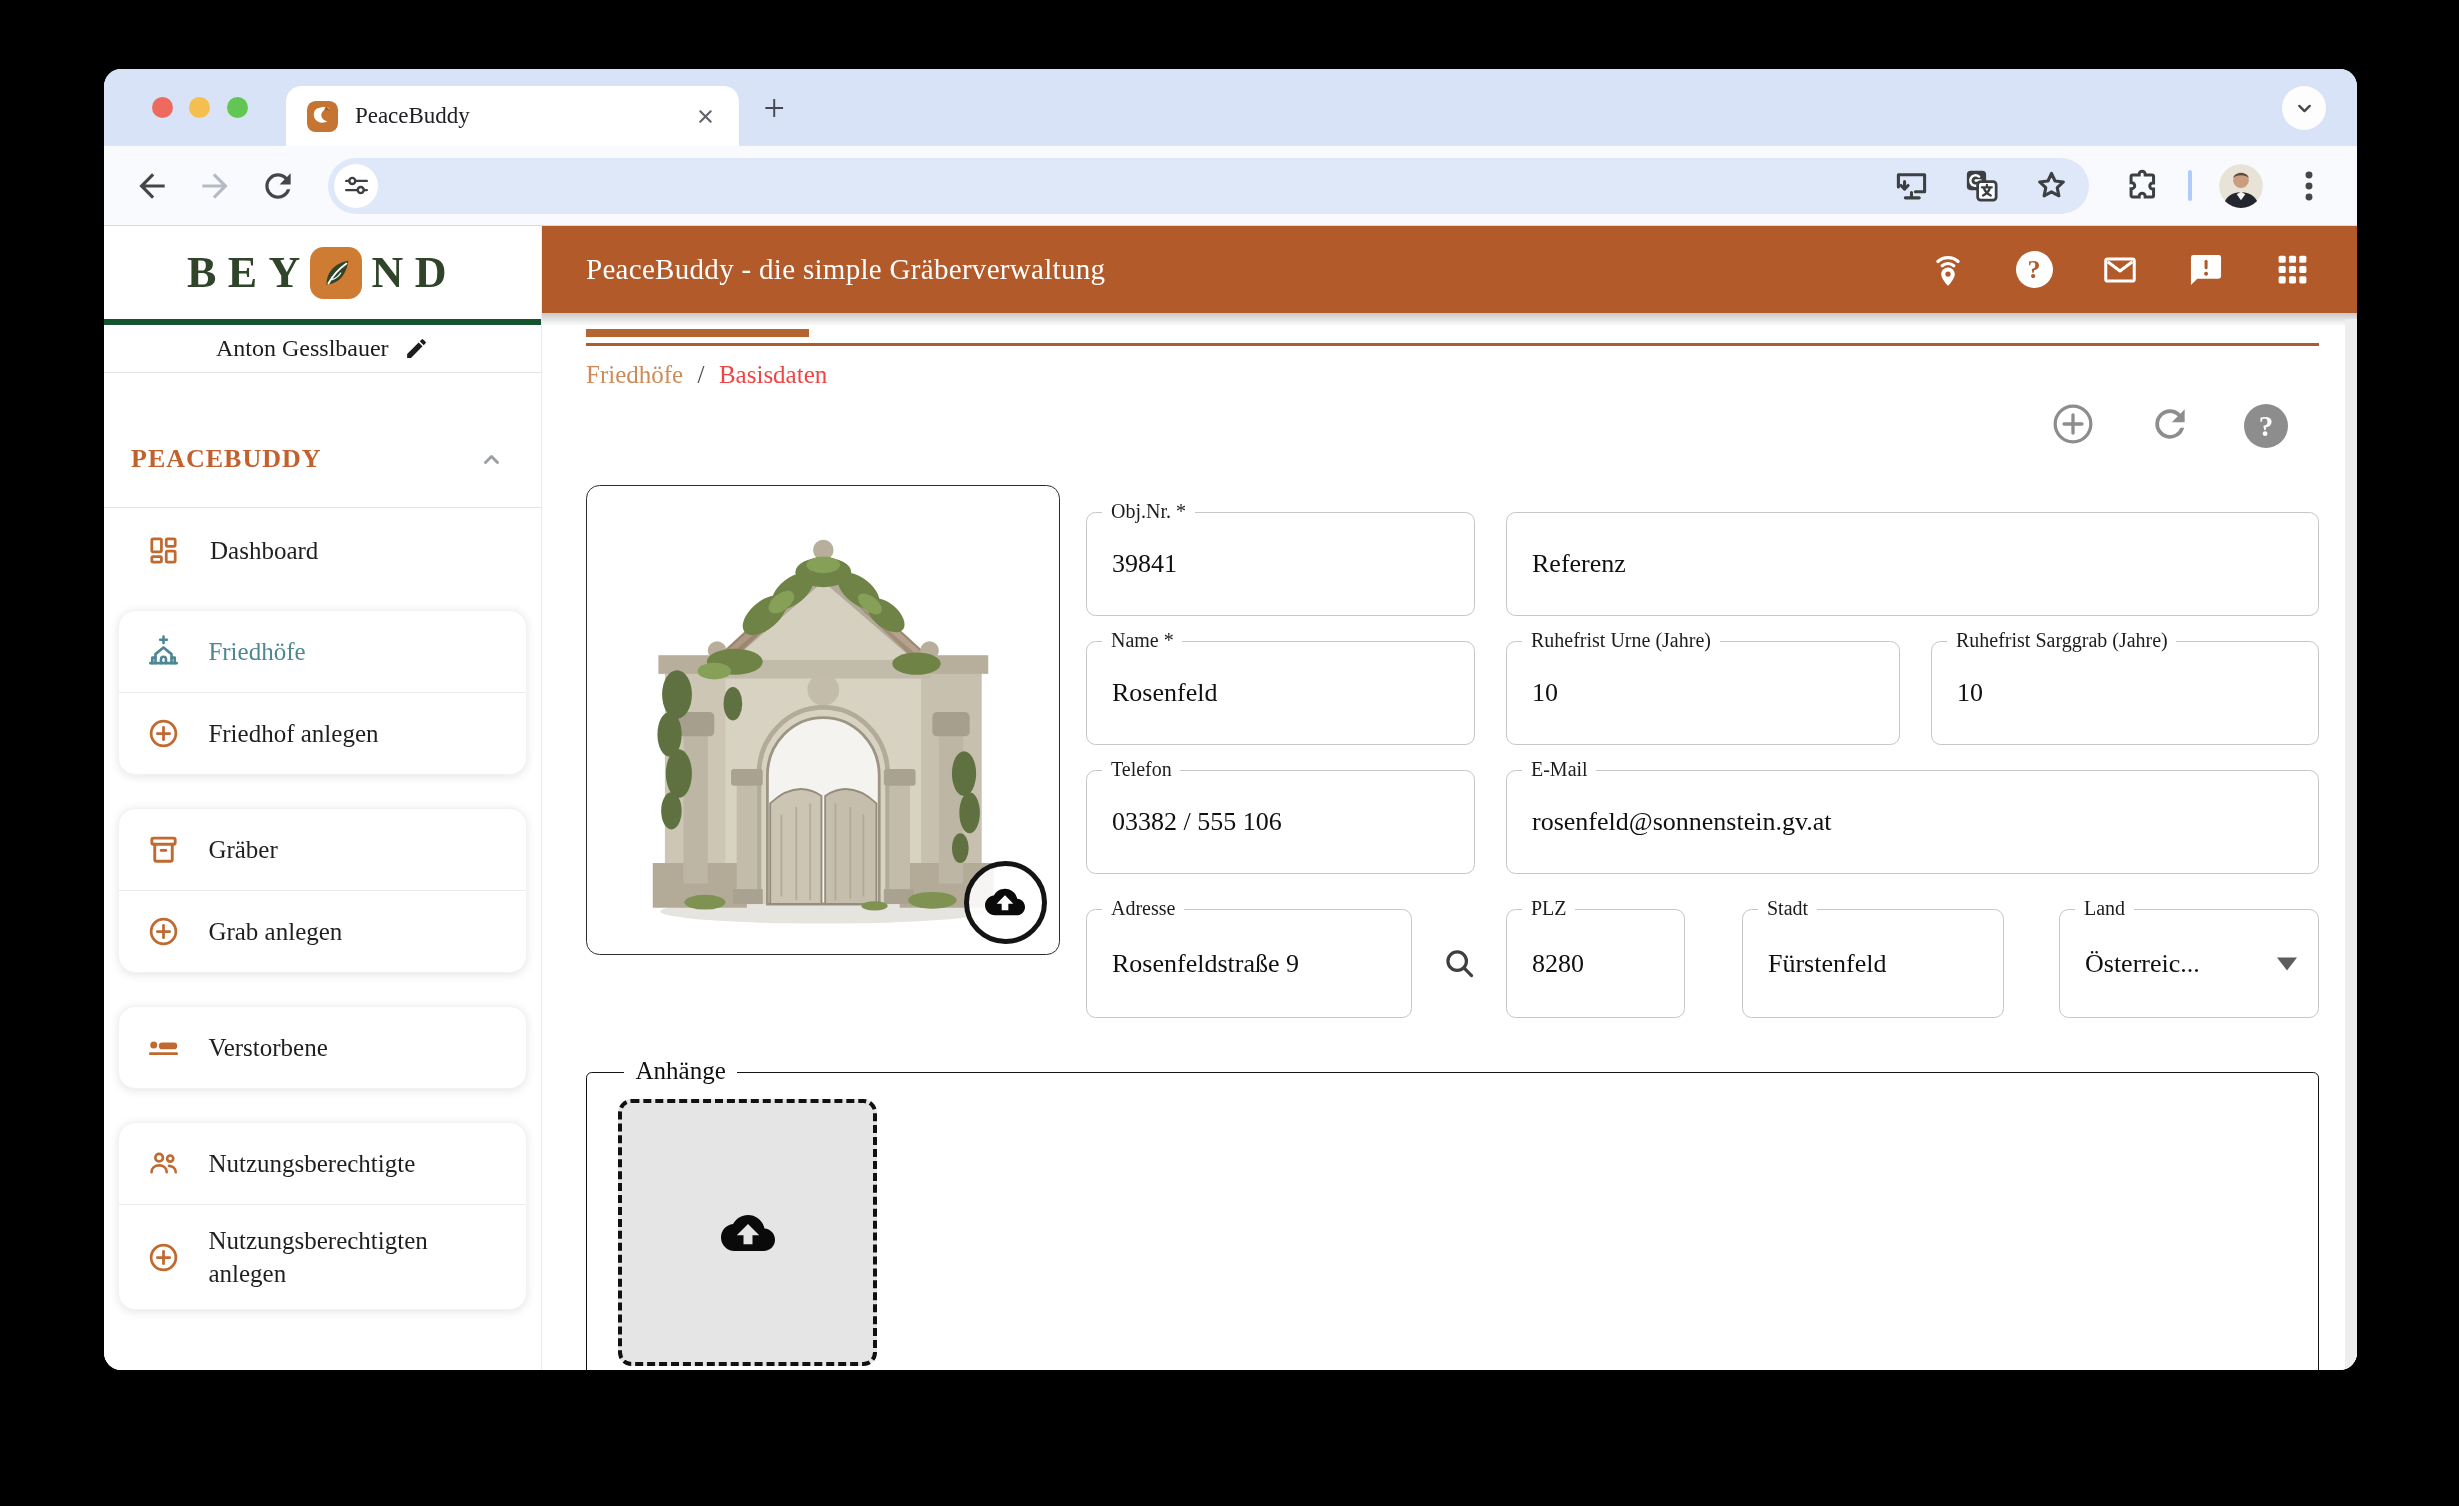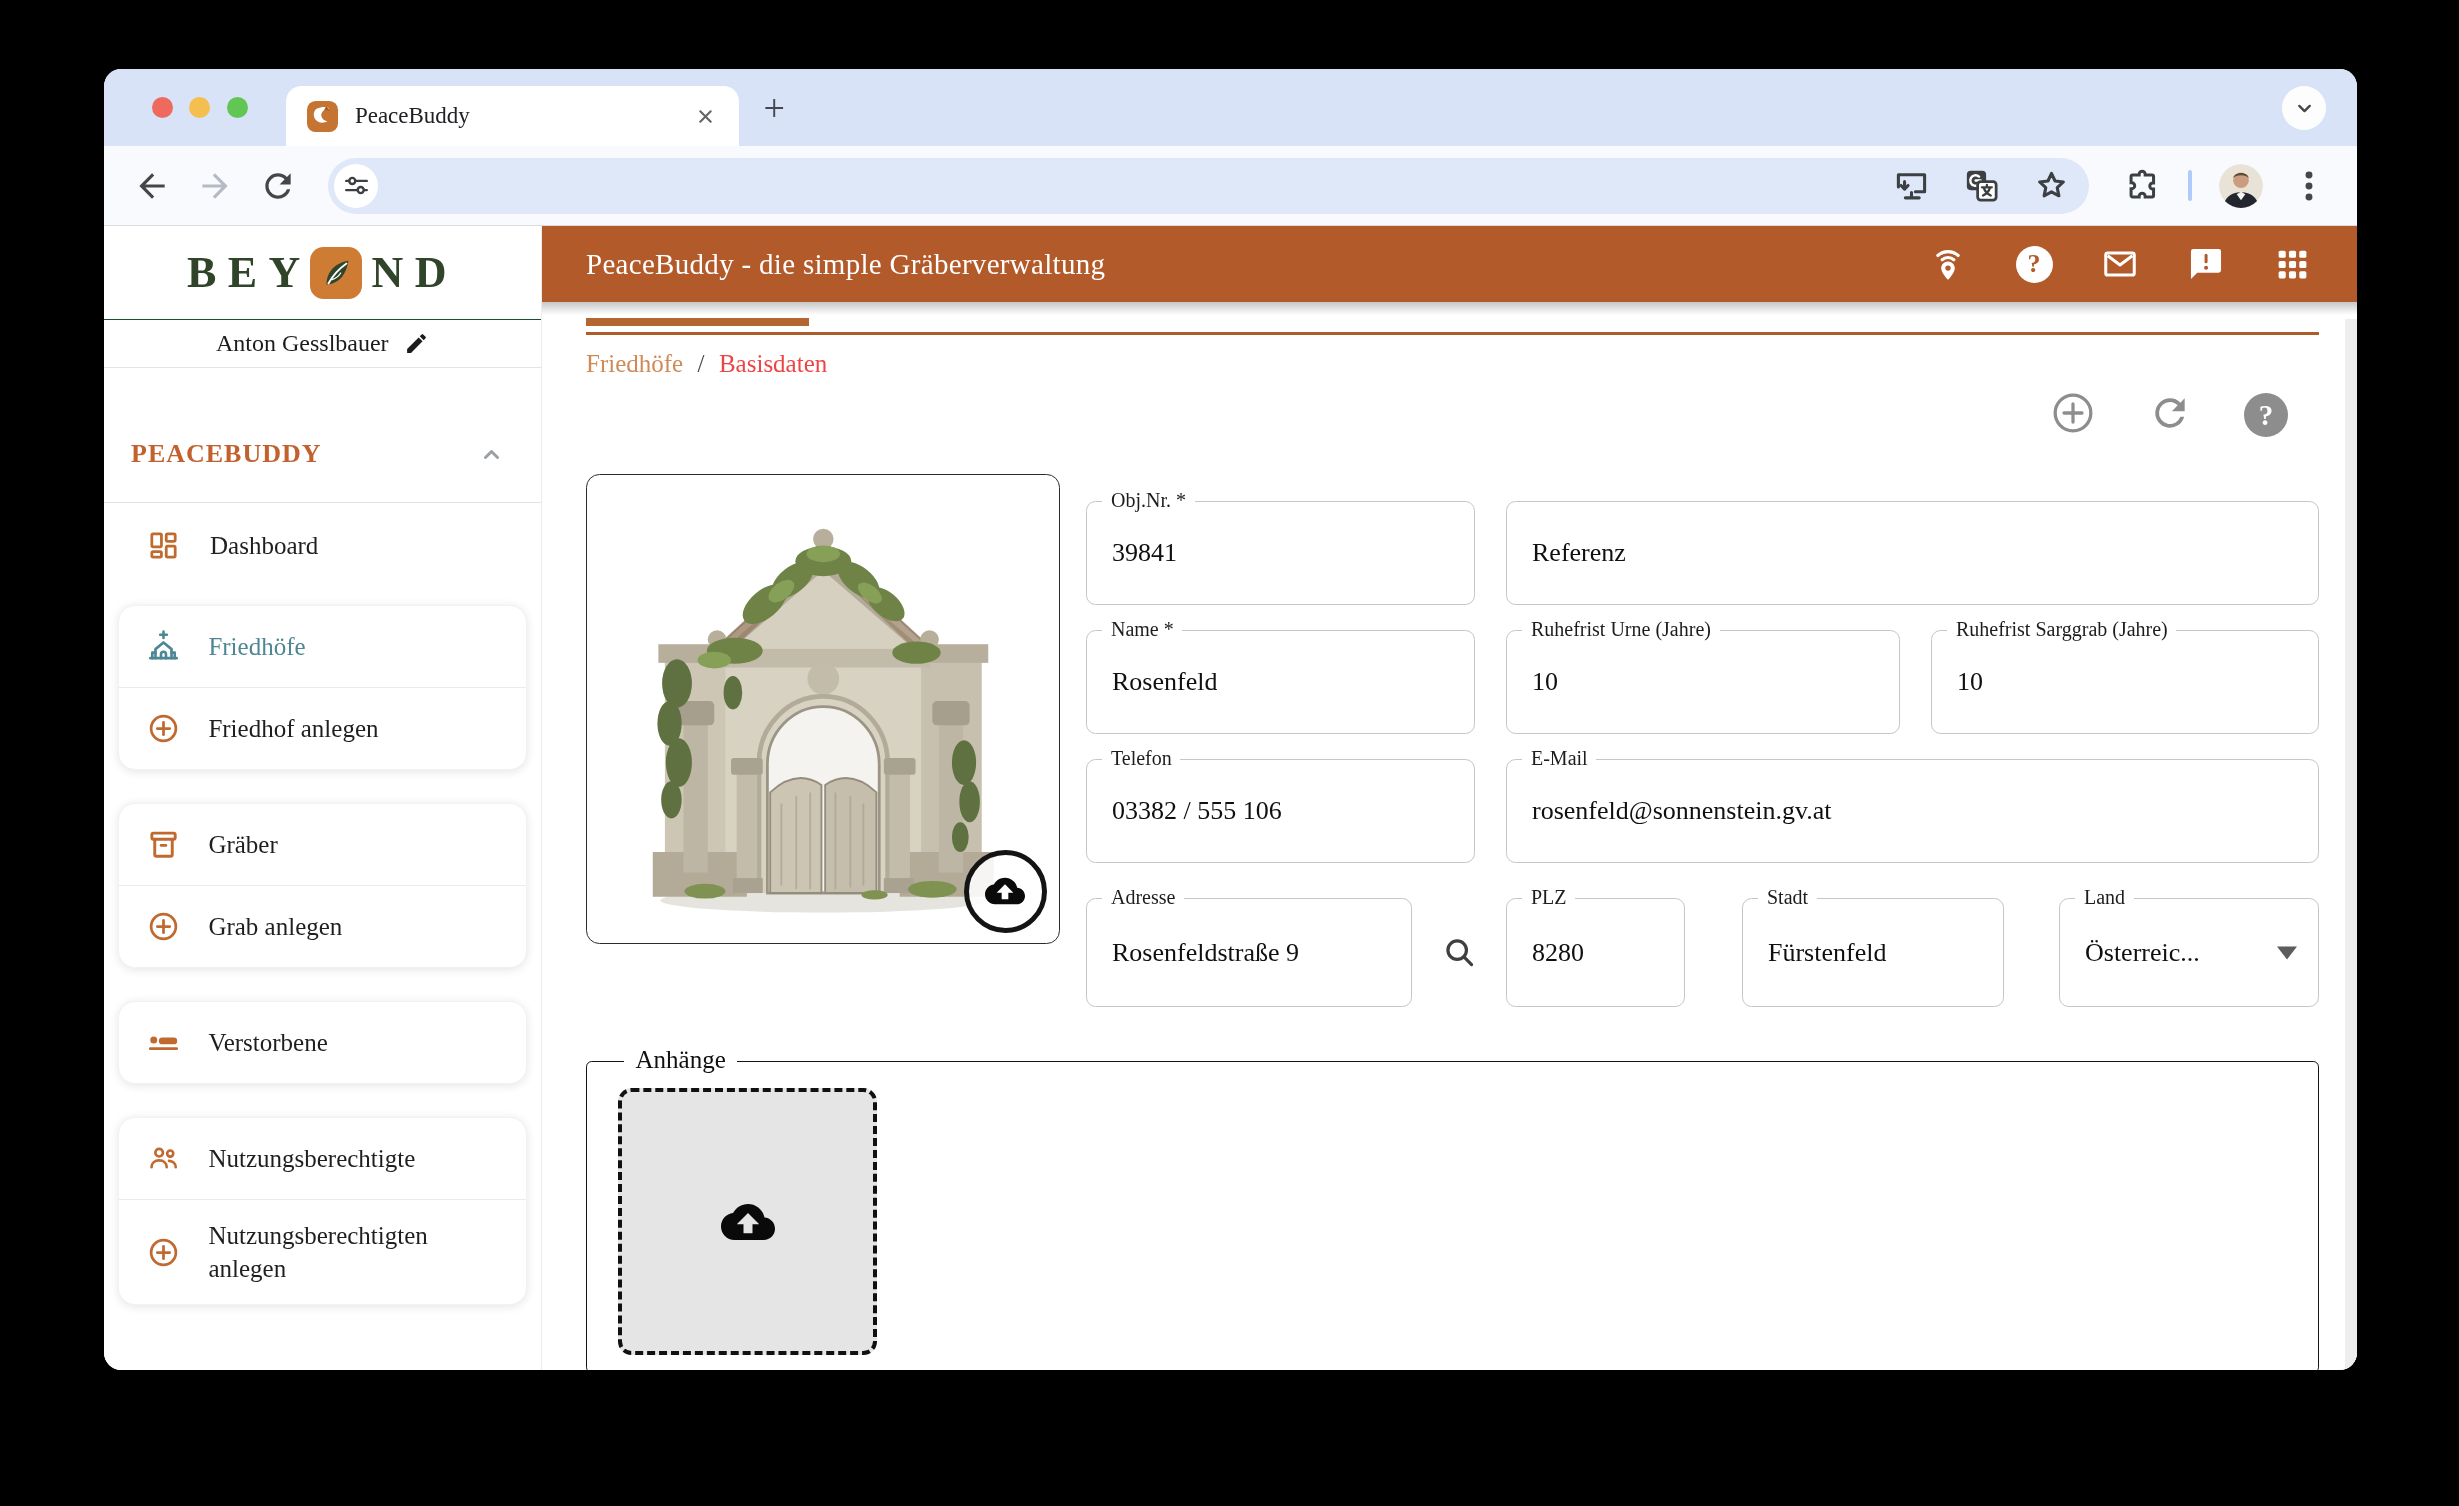--- a/index.html
+++ b/index.html
@@ -32,41 +32,41 @@
   .omni-space{flex:1;}
   .omni-ic{width:37px;height:37px;margin-left:33px;flex:none;}
   .tb-right{display:flex;align-items:center;gap:27px;padding-left:21px;}
   .vsep{width:3.8px;height:31px;background:#aecbfa;border-radius:1.9px;}
   .avatar{width:44px;height:44px;border-radius:50%;overflow:hidden;flex:none;}
   
   .app{flex:1;display:flex;min-height:0;}
   .sidebar{width:437px;flex:none;background:#fff;border-right:1px solid #ececec;display:flex;
            flex-direction:column;overflow:hidden;}
   .logo-row{height:93px;flex:none;display:flex;align-items:center;justify-content:center;
-            border-bottom:1px solid #14532d;}
+            border-bottom:6px solid #14532d;}
   .logo-txt{font-size:44px;font-weight:800;letter-spacing:11.5px;color:#2f4429;}
   .logo-o{width:52px;height:52px;border-radius:13.4px;background:#ce7c33;margin:0 9.6px 0 -1.9px;
           display:inline-grid;place-items:center;vertical-align:-9.6px;}
   .user-row{height:47px;flex:none;display:flex;align-items:center;justify-content:center;gap:15.4px;
             border-bottom:1px solid #e3e3e3;font-size:24px;color:#1c1c1c;}
   .section-row{height:96px;flex:none;margin-top:38px;padding:0 35px 0 27px;display:flex;align-items:center;
             justify-content:space-between;border-bottom:1px solid #e3e3e3;}
   .section-lbl{color:#c2612e;font-weight:700;font-size:26px;letter-spacing:1px;}
   .dash-row{height:85px;flex:none;display:flex;align-items:center;gap:29px;padding-left:42px;font-size:25px;color:#1f1f1f;}
   .cards{padding:0 14.4px;display:flex;flex-direction:column;gap:33px;margin-top:17.3px;}
   .card{border-radius:17.3px;background:#fff;box-shadow:0 1.9px 9.6px rgba(0,0,0,.10);border:1px solid #f2f2f2;overflow:hidden;}
   .item{min-height:81px;display:flex;align-items:center;gap:27px;padding:0 23px 0 27px;font-size:25px;color:#1f1f1f;}
   .item + .item{border-top:1px solid #ebebeb;}
   .item .lbl{line-height:1.35;}
   .item.two{padding-top:11.5px;padding-bottom:11.5px;}
   .teal{color:#4d8794;}
   .icn{width:35px;height:35px;flex:none;display:grid;place-items:center;}
   
   .main{flex:1;min-width:0;display:flex;flex-direction:column;position:relative;background:#fff;}
-  .appbar{height:76px;flex:none;background:#b35a2b;display:flex;align-items:center;padding:0 46px 0 44px;}
+  .appbar{height:87px;flex:none;background:#b35a2b;display:flex;align-items:center;padding:0 46px 0 44px;}
   .appbar-title{color:#fff;font-size:29px;font-weight:400;letter-spacing:0.3px;}
   .appbar-icons{margin-left:auto;display:flex;align-items:center;gap:48px;}
   .abic{width:38px;height:38px;display:grid;place-items:center;}
   .help-badge{width:37px;height:37px;border-radius:50%;background:#fff;color:#b35a2b;font-weight:700;
               font-size:26px;display:grid;place-items:center;line-height:1;}
   .appbar-shadow{height:12.5px;flex:none;background:linear-gradient(rgba(0,0,0,.22),rgba(0,0,0,0));}
   .content{flex:1;min-height:0;padding:0 38px 0 44px;position:relative;}
   .tabline-thick{width:223px;height:7.7px;background:#b5652f;margin-top:3.8px;}
   .tabline-thin{height:2.9px;background:#ad5c2b;margin-top:5.8px;}
   .breadcrumb{margin-top:15.4px;display:flex;align-items:center;gap:14.4px;font-size:25px;}

